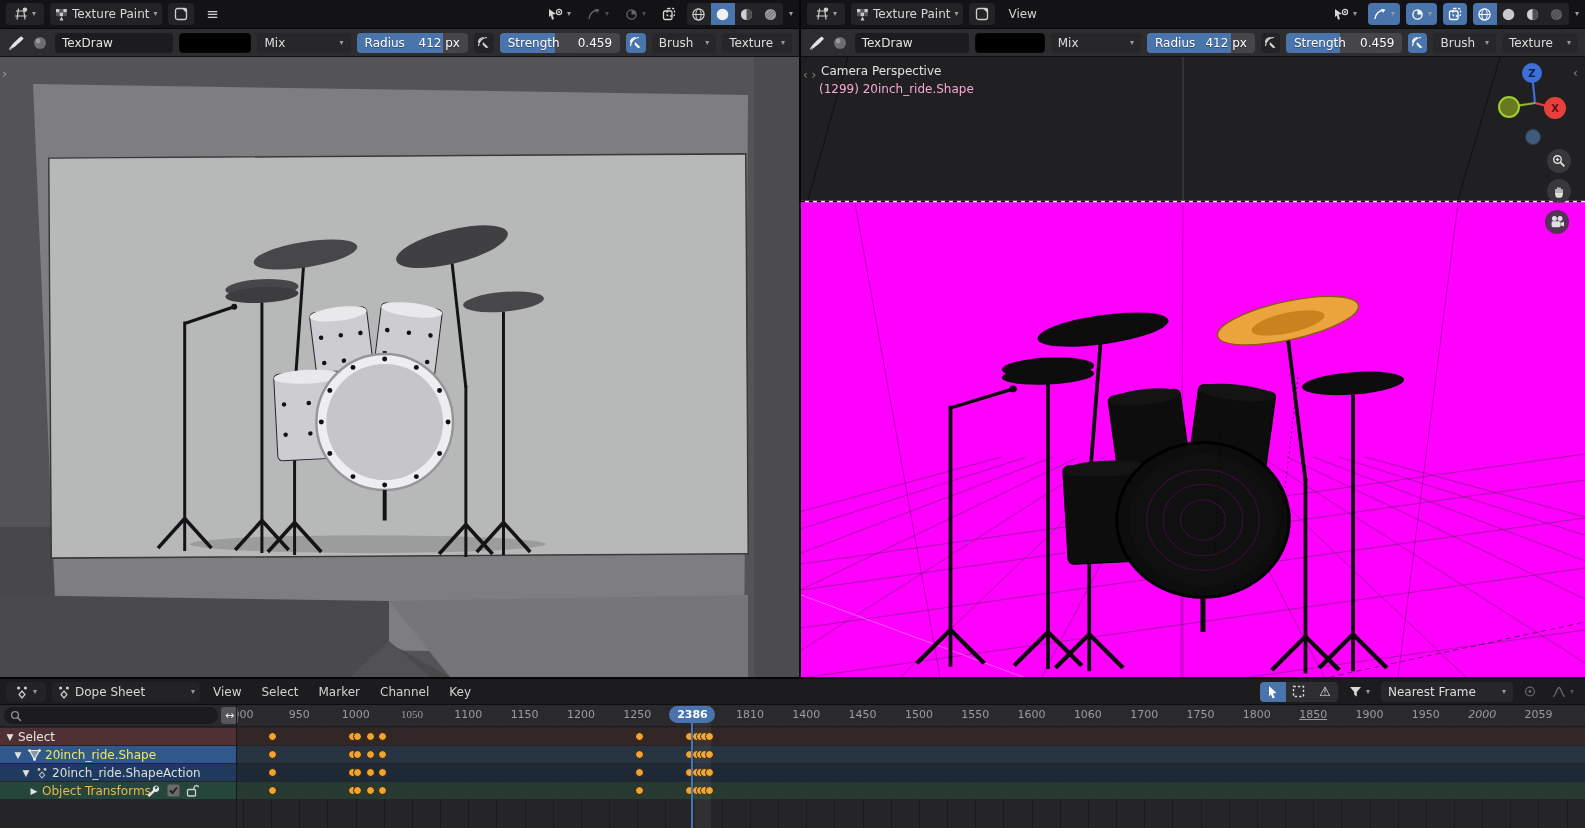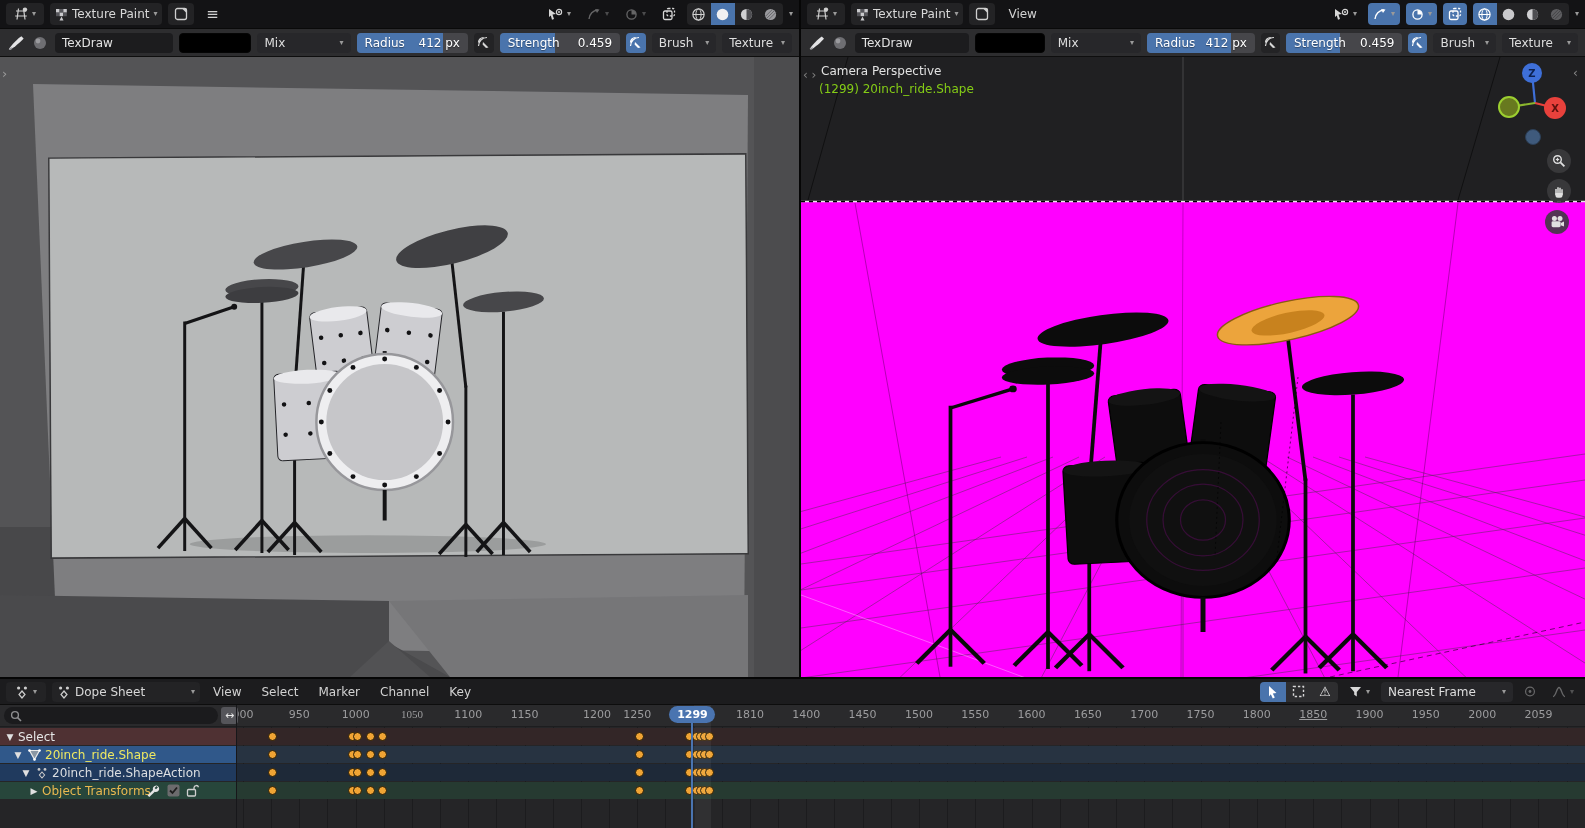--- a/index.html
+++ b/index.html
@@ -493,21 +493,21 @@
           <circle cx="232" cy="200" r="32" fill="none" stroke="rgba(255,0,255,0.16)" stroke-width="1"></circle>
           <circle cx="232" cy="200" r="45" fill="none" stroke="rgba(255,0,255,0.16)" stroke-width="1"></circle>
           <line x1="232" y1="269" x2="232" y2="300" stroke="#0a0a0a" stroke-width="4"></line>
         </g>
       <line x1="497" y1="320" x2="476" y2="500" stroke="rgba(0,0,0,0.6)" stroke-width="1" stroke-dasharray="2 3"></line>
       <line x1="420" y1="365" x2="414" y2="500" stroke="rgba(0,0,0,0.6)" stroke-width="1" stroke-dasharray="2 3"></line>
       <line x1="529" y1="620" x2="784" y2="565" stroke="rgba(0,0,0,0.55)" stroke-width="1" stroke-dasharray="5 4"></line>
     </svg>
 
     <span class="vptext" style="left:20px;top:64px;color:#e2e2e2;">Camera Perspective</span>
-    <span class="vptext" style="left:18px;top:82px;color:#84cc16;text-align:right;">(1299) 20inch_ride.Shape</span>
+    <span class="vptext" style="left:18px;top:82px;color:#f9a8d4;text-align:right;">(1299) 20inch_ride.Shape</span>
     <span class="vptext" style="left:2px;top:68px;color:#808080;font-size:12px;">‹ ›</span>
     <span class="vptext" style="left:772px;top:66px;color:#8a8a8a;font-size:12px;">‹</span>
 
     <svg class="abs" style="left:690px;top:60px;" width="90" height="90" viewBox="0 0 90 90">
       <line x1="41" y1="13" x2="44" y2="43" stroke="#3e6fd8" stroke-width="2.2"></line>
       <line x1="44" y1="43" x2="64" y2="48" stroke="#e8413c" stroke-width="2.2"></line>
       <line x1="44" y1="43" x2="19" y2="47" stroke="#8ab52e" stroke-width="2.2"></line>
     </svg>
     <div class="gball" style="left:721px;top:63px;width:20px;height:20px;background:#3e6fd8;color:#0d2150;">
       <span>Z</span>
@@ -604,36 +604,36 @@
   </div>
 
   <div id="dopebody"></div>
   <div id="ruler">
       <span class="tick" style="left: 223px;">900</span>
       <span class="tick" style="left: 279.325px;">950</span>
       <span class="tick" style="left: 335.65px;">1000</span>
       <span class="tick" style="left: 391.975px; font-family: Liberation Serif, serif;">1050</span>
       <span class="tick" style="left: 448.3px;">1100</span>
       <span class="tick" style="left: 504.625px;">1150</span>
-      <span class="tick" style="left: 560.95px; margin-left: 16px;">1200</span>
+      <span class="tick" style="left: 560.95px;">1200</span>
       <span class="tick" style="left: 617.275px;">1250</span>
       <span class="tick" style="left: 729.925px;">1810</span>
       <span class="tick" style="left: 786.25px;">1400</span>
       <span class="tick" style="left: 842.575px;">1450</span>
       <span class="tick" style="left: 898.9px;">1500</span>
       <span class="tick" style="left: 955.225px;">1550</span>
       <span class="tick" style="left: 1011.55px;">1600</span>
-      <span class="tick" style="left: 1067.88px;">1650</span>
+      <span class="tick" style="left: 1067.88px;">1060</span>
       <span class="tick" style="left: 1124.2px;">1700</span>
       <span class="tick" style="left: 1180.53px;">1750</span>
       <span class="tick" style="left: 1236.85px;">1800</span>
       <span class="tick" style="left: 1293.17px; text-decoration: underline;">1850</span>
       <span class="tick" style="left: 1349.5px;">1900</span>
       <span class="tick" style="left: 1405.83px;">1950</span>
-      <span class="tick" style="left: 1462.15px;">2000</span>
+      <span class="tick" style="left: 1462.15px; font-style: italic;">2000</span>
       <span class="tick" style="left: 1518.47px;">2059</span>
     </div>
   <div class="searchbox">
     <svg width="12" height="12" viewBox="0 0 12 12">
         <circle cx="5" cy="5" r="3.4" fill="none" stroke="#8e8e90" stroke-width="1.4"></circle>
         <line x1="7.6" y1="7.6" x2="11" y2="11" stroke="#8e8e90" stroke-width="1.6"></line>
       </svg>
   </div>
   <div class="resizebtn">↔</div>
 
@@ -768,16 +768,16 @@
       <div class="kf" style="left: 378.186px; top: 786px; background: rgb(240, 164, 52); pointer-events: auto;"></div>
       <div class="kf" style="left: 635.028px; top: 786px; background: rgb(240, 164, 52); pointer-events: auto;"></div>
       <div class="kf" style="left: 684.594px; top: 786px; background: rgb(240, 164, 52); pointer-events: auto;"></div>
       <div class="kf" style="left: 692.48px; top: 786px; background: rgb(240, 164, 52); pointer-events: auto;"></div>
       <div class="kf" style="left: 695.859px; top: 786px; background: rgb(240, 164, 52); pointer-events: auto;"></div>
       <div class="kf" style="left: 700.365px; top: 786px; background: rgb(240, 164, 52); pointer-events: auto;"></div>
       <div class="kf" style="left: 704.871px; top: 786px; background: rgb(240, 164, 52); pointer-events: auto;"></div>
       <div style="position: absolute; left: 236px; top: 705px; width: 1px; height: 123px; background: rgb(23, 23, 26);"></div>
       <div style="position: absolute; left: 693.973px; top: 705px; width: 17px; height: 123px; background: rgba(255, 255, 255, 0.05);"></div>
       <div style="position: absolute; left: 691.473px; top: 722px; width: 2px; height: 106px; background: rgb(74, 116, 176); pointer-events: auto;"></div>
-      <div style="position: absolute; left: 669.473px; top: 706px; width: 46px; height: 17px; background: rgb(74, 116, 176); border-radius: 9px; color: rgb(255, 255, 255); font: bold 11px / 17px &quot;DejaVu Sans&quot;, sans-serif; text-align: center; pointer-events: auto;">1299</div>
+      <div style="position: absolute; left: 669.473px; top: 706px; width: 46px; height: 17px; background: rgb(74, 116, 176); border-radius: 9px; color: rgb(255, 255, 255); font: bold 11px / 17px &quot;DejaVu Sans&quot;, sans-serif; text-align: center; pointer-events: auto;">2386</div>
     </div>
 
 </div>
 
 </body></html>

